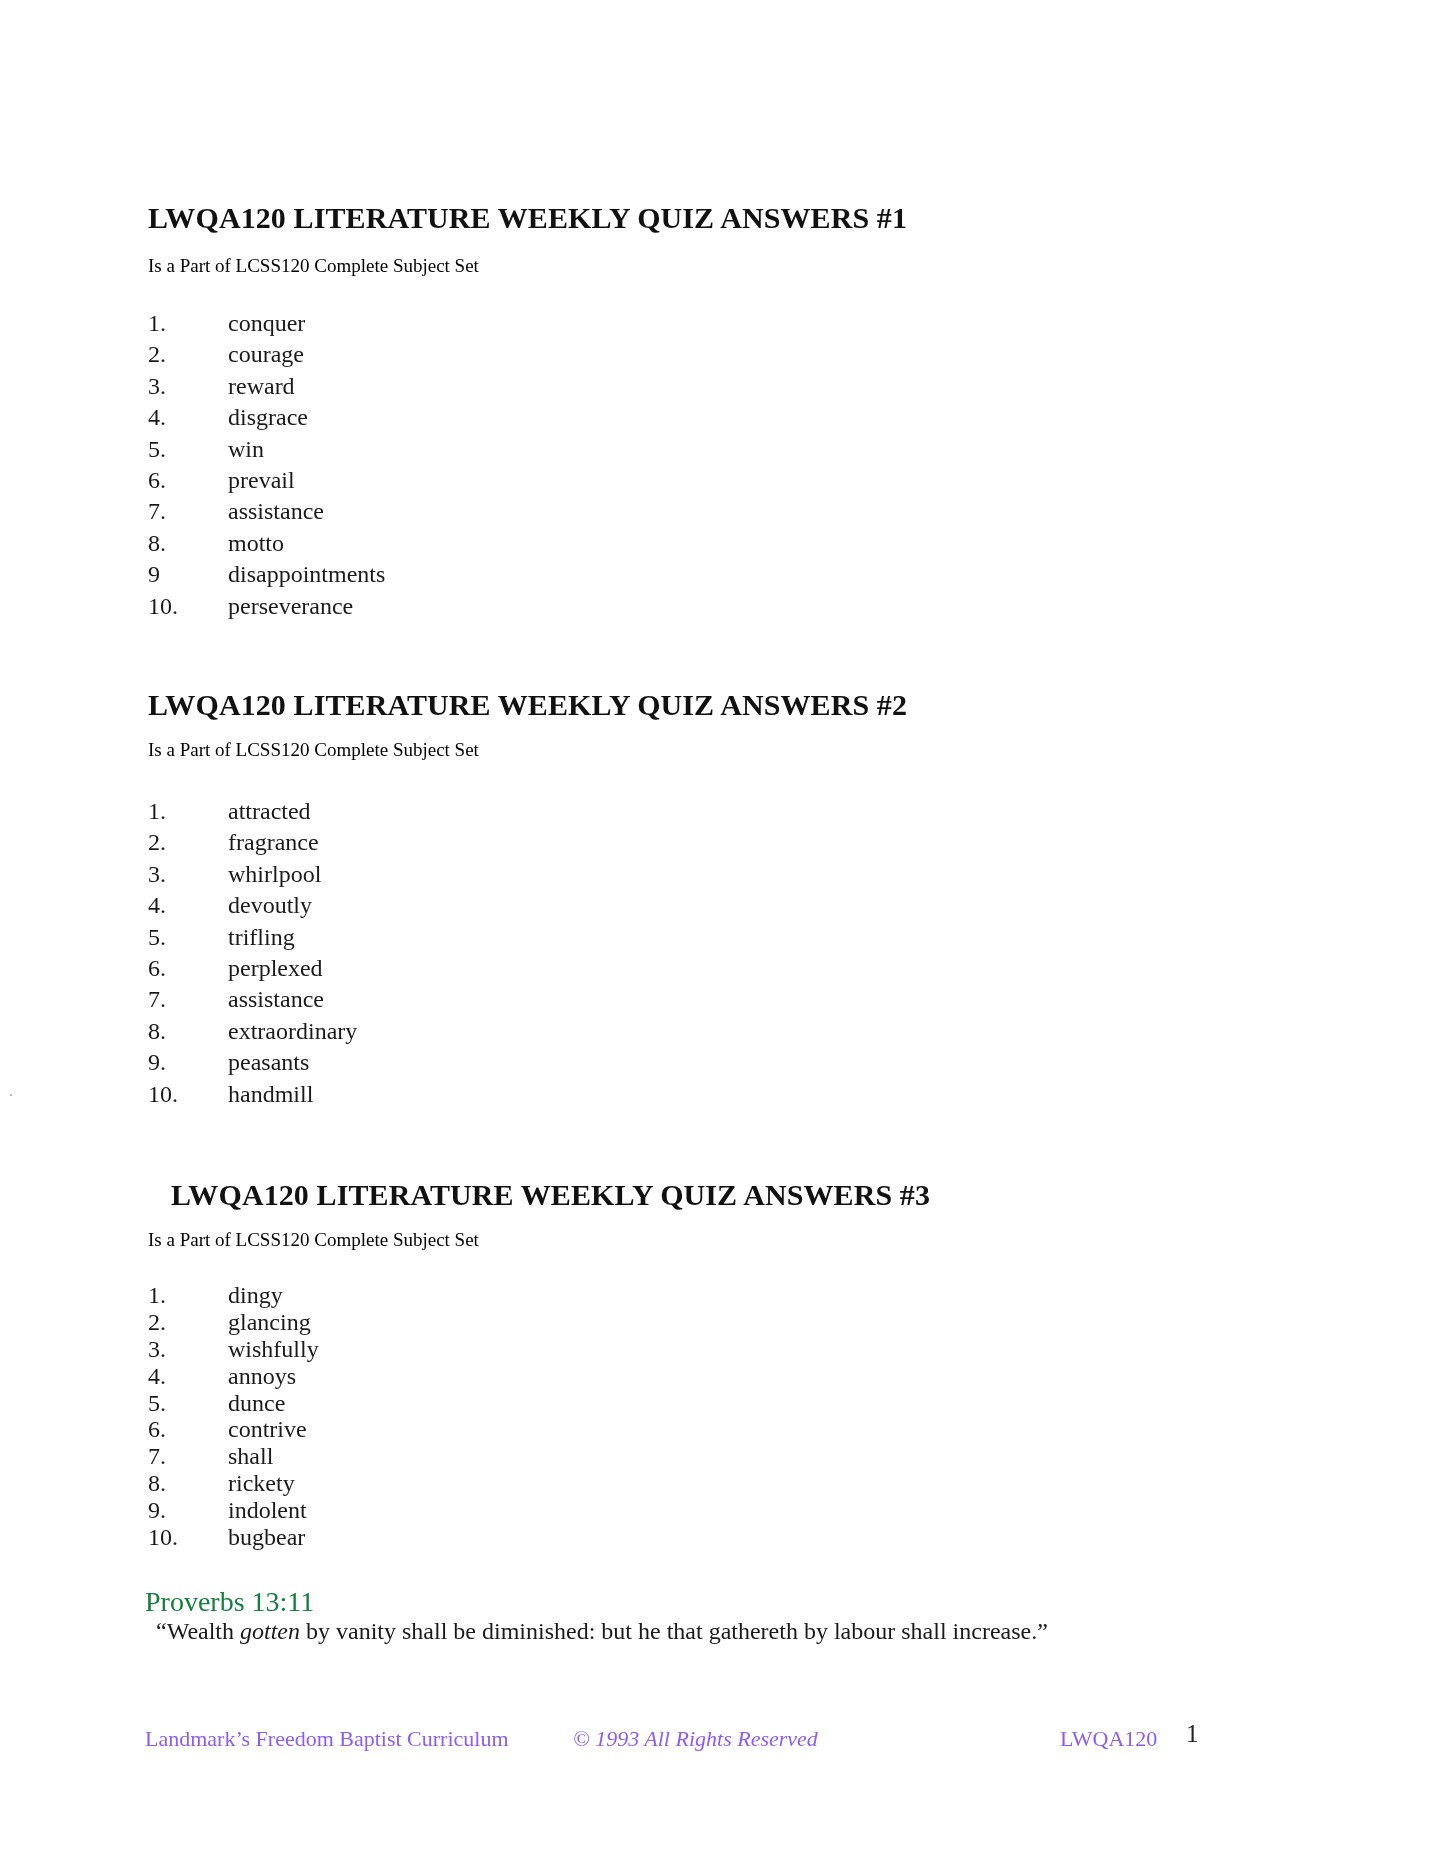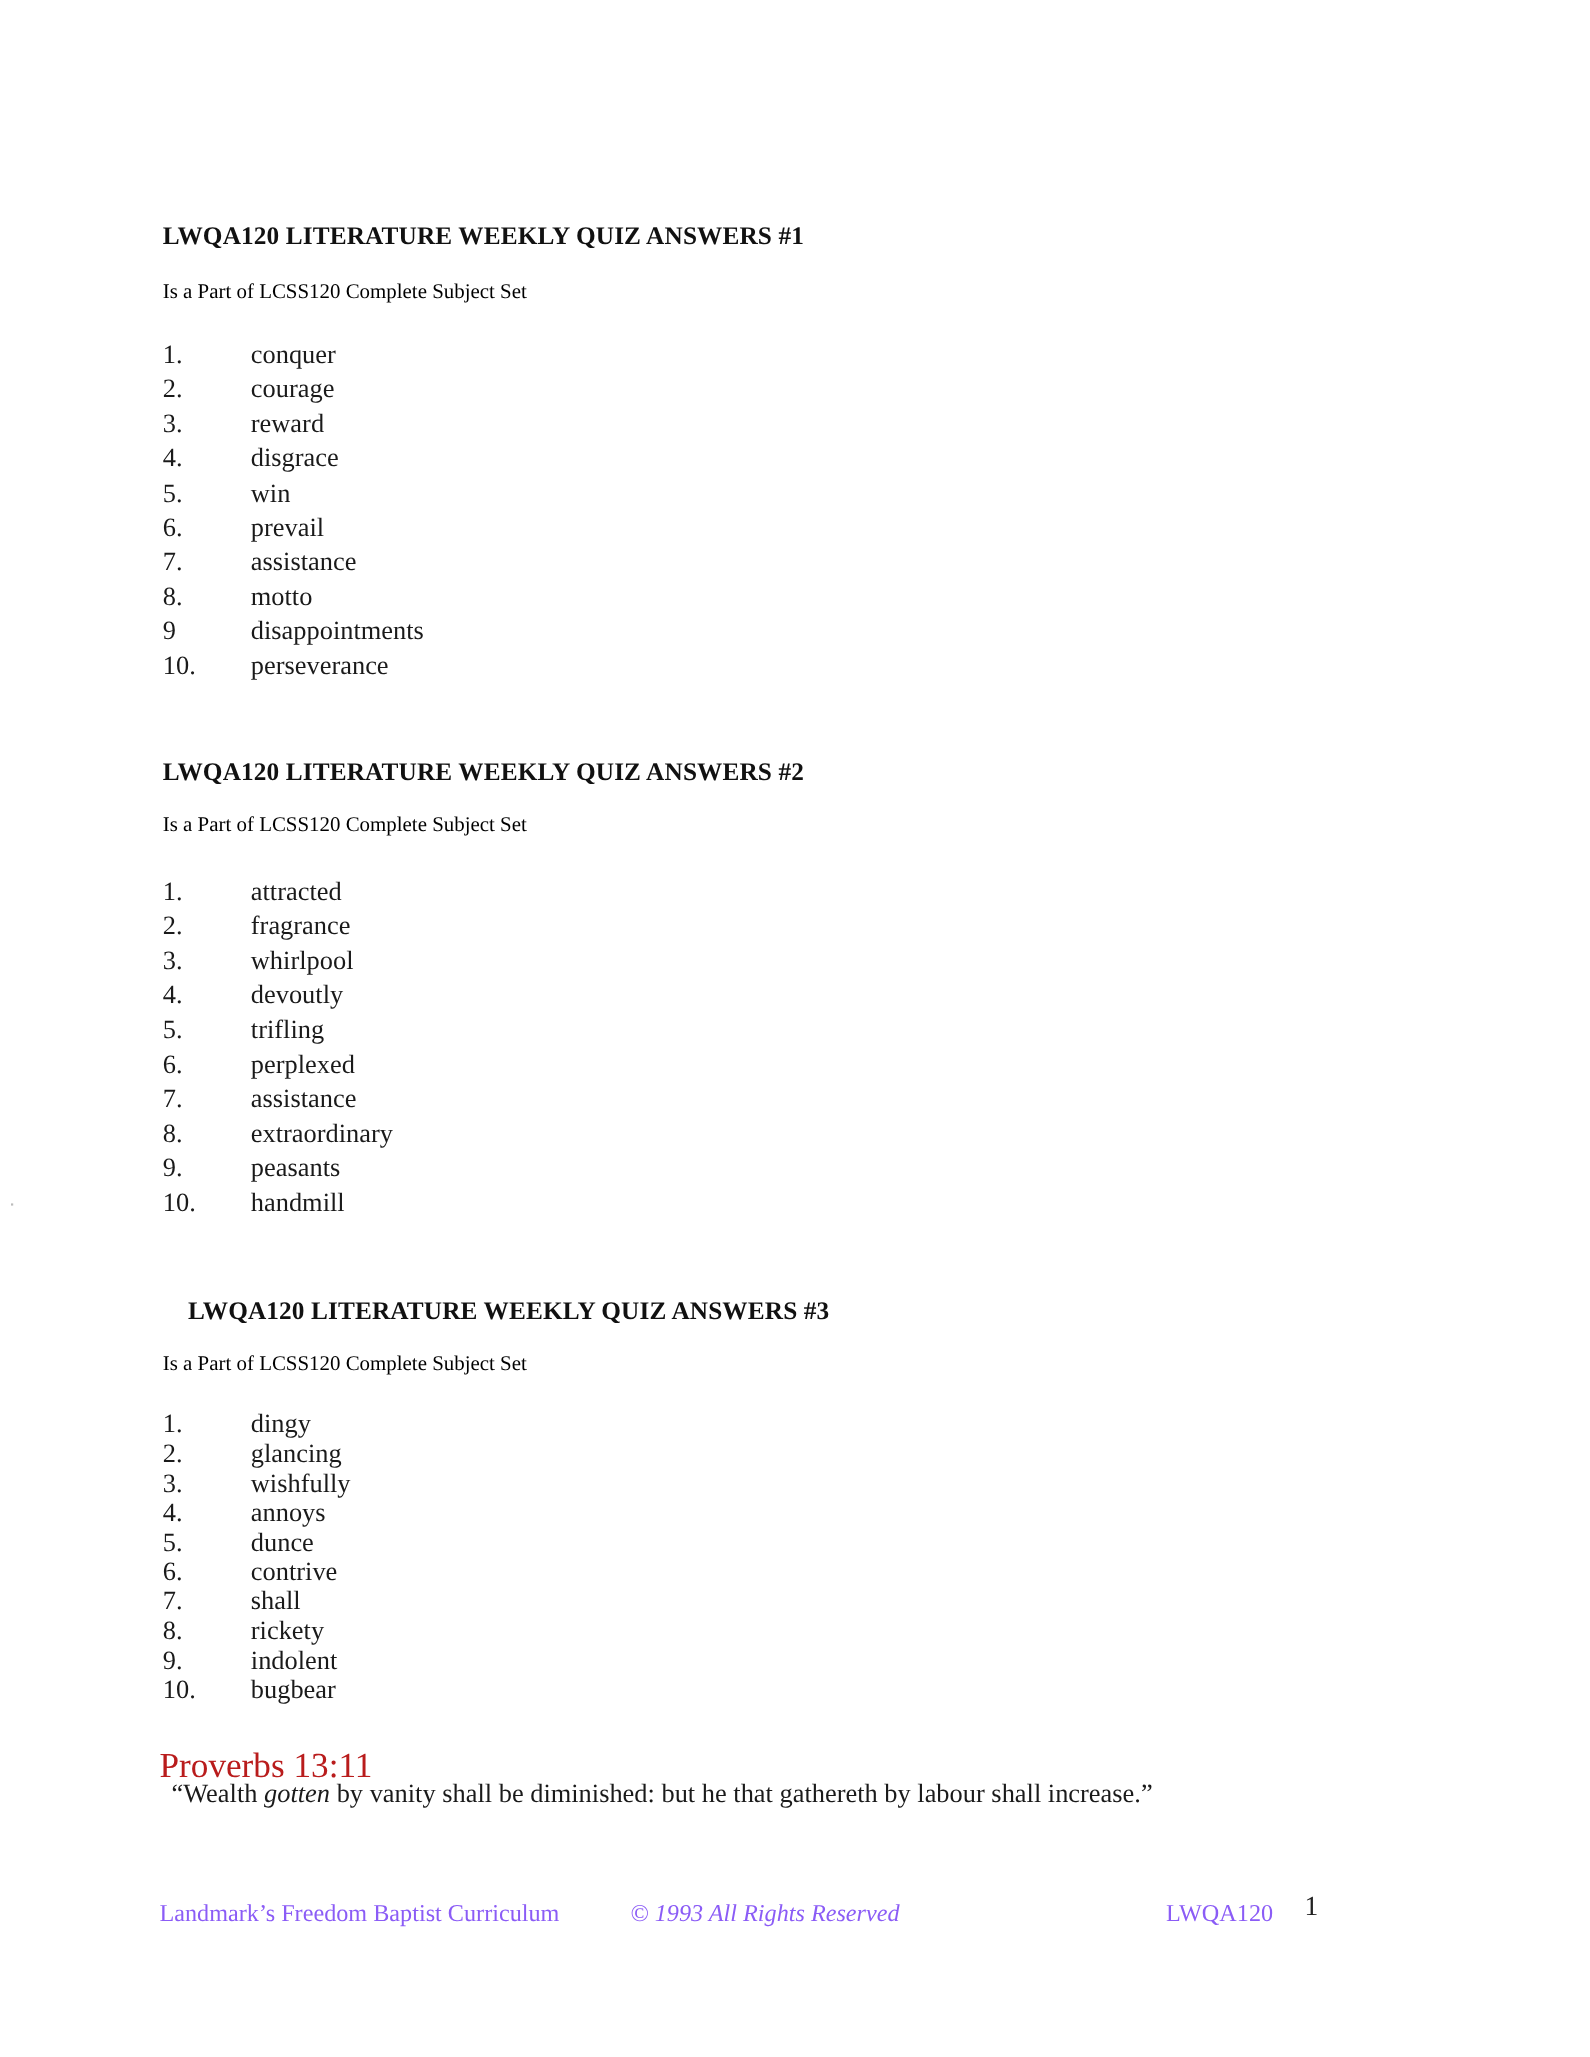--- a/index.html
+++ b/index.html
@@ -2,30 +2,30 @@
 <html><head>
 <meta charset="utf-8">
 <style>
   html, body { margin: 0; padding: 0; background: #ffffff; }
   body {
     width: 1445px; height: 1870px; position: relative; overflow: hidden;
     font-family: "Liberation Serif", "DejaVu Serif", serif; color: #111111;
   }
   .abs { position: absolute; white-space: nowrap; }
   .title {
-    left: 148px; font-weight: bold; font-size: 23px; line-height: 1;
+    left: 148px; font-weight: bold; font-size: 30px; line-height: 1;
     letter-spacing: 0.1px; color: #111;
   }
   .subtitle { left: 148px; font-size: 19px; line-height: 1; color: #000000; }
   .list { position: absolute; left: 148px; margin: 0; padding: 0; list-style: none; }
   .list li { position: relative; height: 31.4px; font-size: 24px; line-height: 31.4px; color: #1a1a1a; }
   .list.tight li { height: 26.9px; line-height: 26.9px; }
   .list .num { position: absolute; left: 0; }
   .list .word { position: absolute; left: 80px; }
-  .verse-ref { left: 145px; font-size: 32px; line-height: 1; color: #b91c1c; }
+  .verse-ref { left: 145px; font-size: 28px; line-height: 1; color: #15803d; }
   .verse-text { left: 145px; font-size: 24px; line-height: 1; color: #1a1a1a; margin-left: 11px; }
   .footer { font-size: 22px; line-height: 1; color: #8b5cf6; }
   .pagenum { font-size: 25px; line-height: 1; color: #222; }
   .speck { position: absolute; left: 10px; top: 1094px; width: 2px; height: 2px; background: #bbb; }
 </style>
 </head>
 <body>
 
 <div class="abs title" style="top:203px;">LWQA120 LITERATURE WEEKLY QUIZ ANSWERS #1</div>
 <div class="abs subtitle" style="top:256px;">Is a Part of LCSS120 Complete Subject Set</div>

